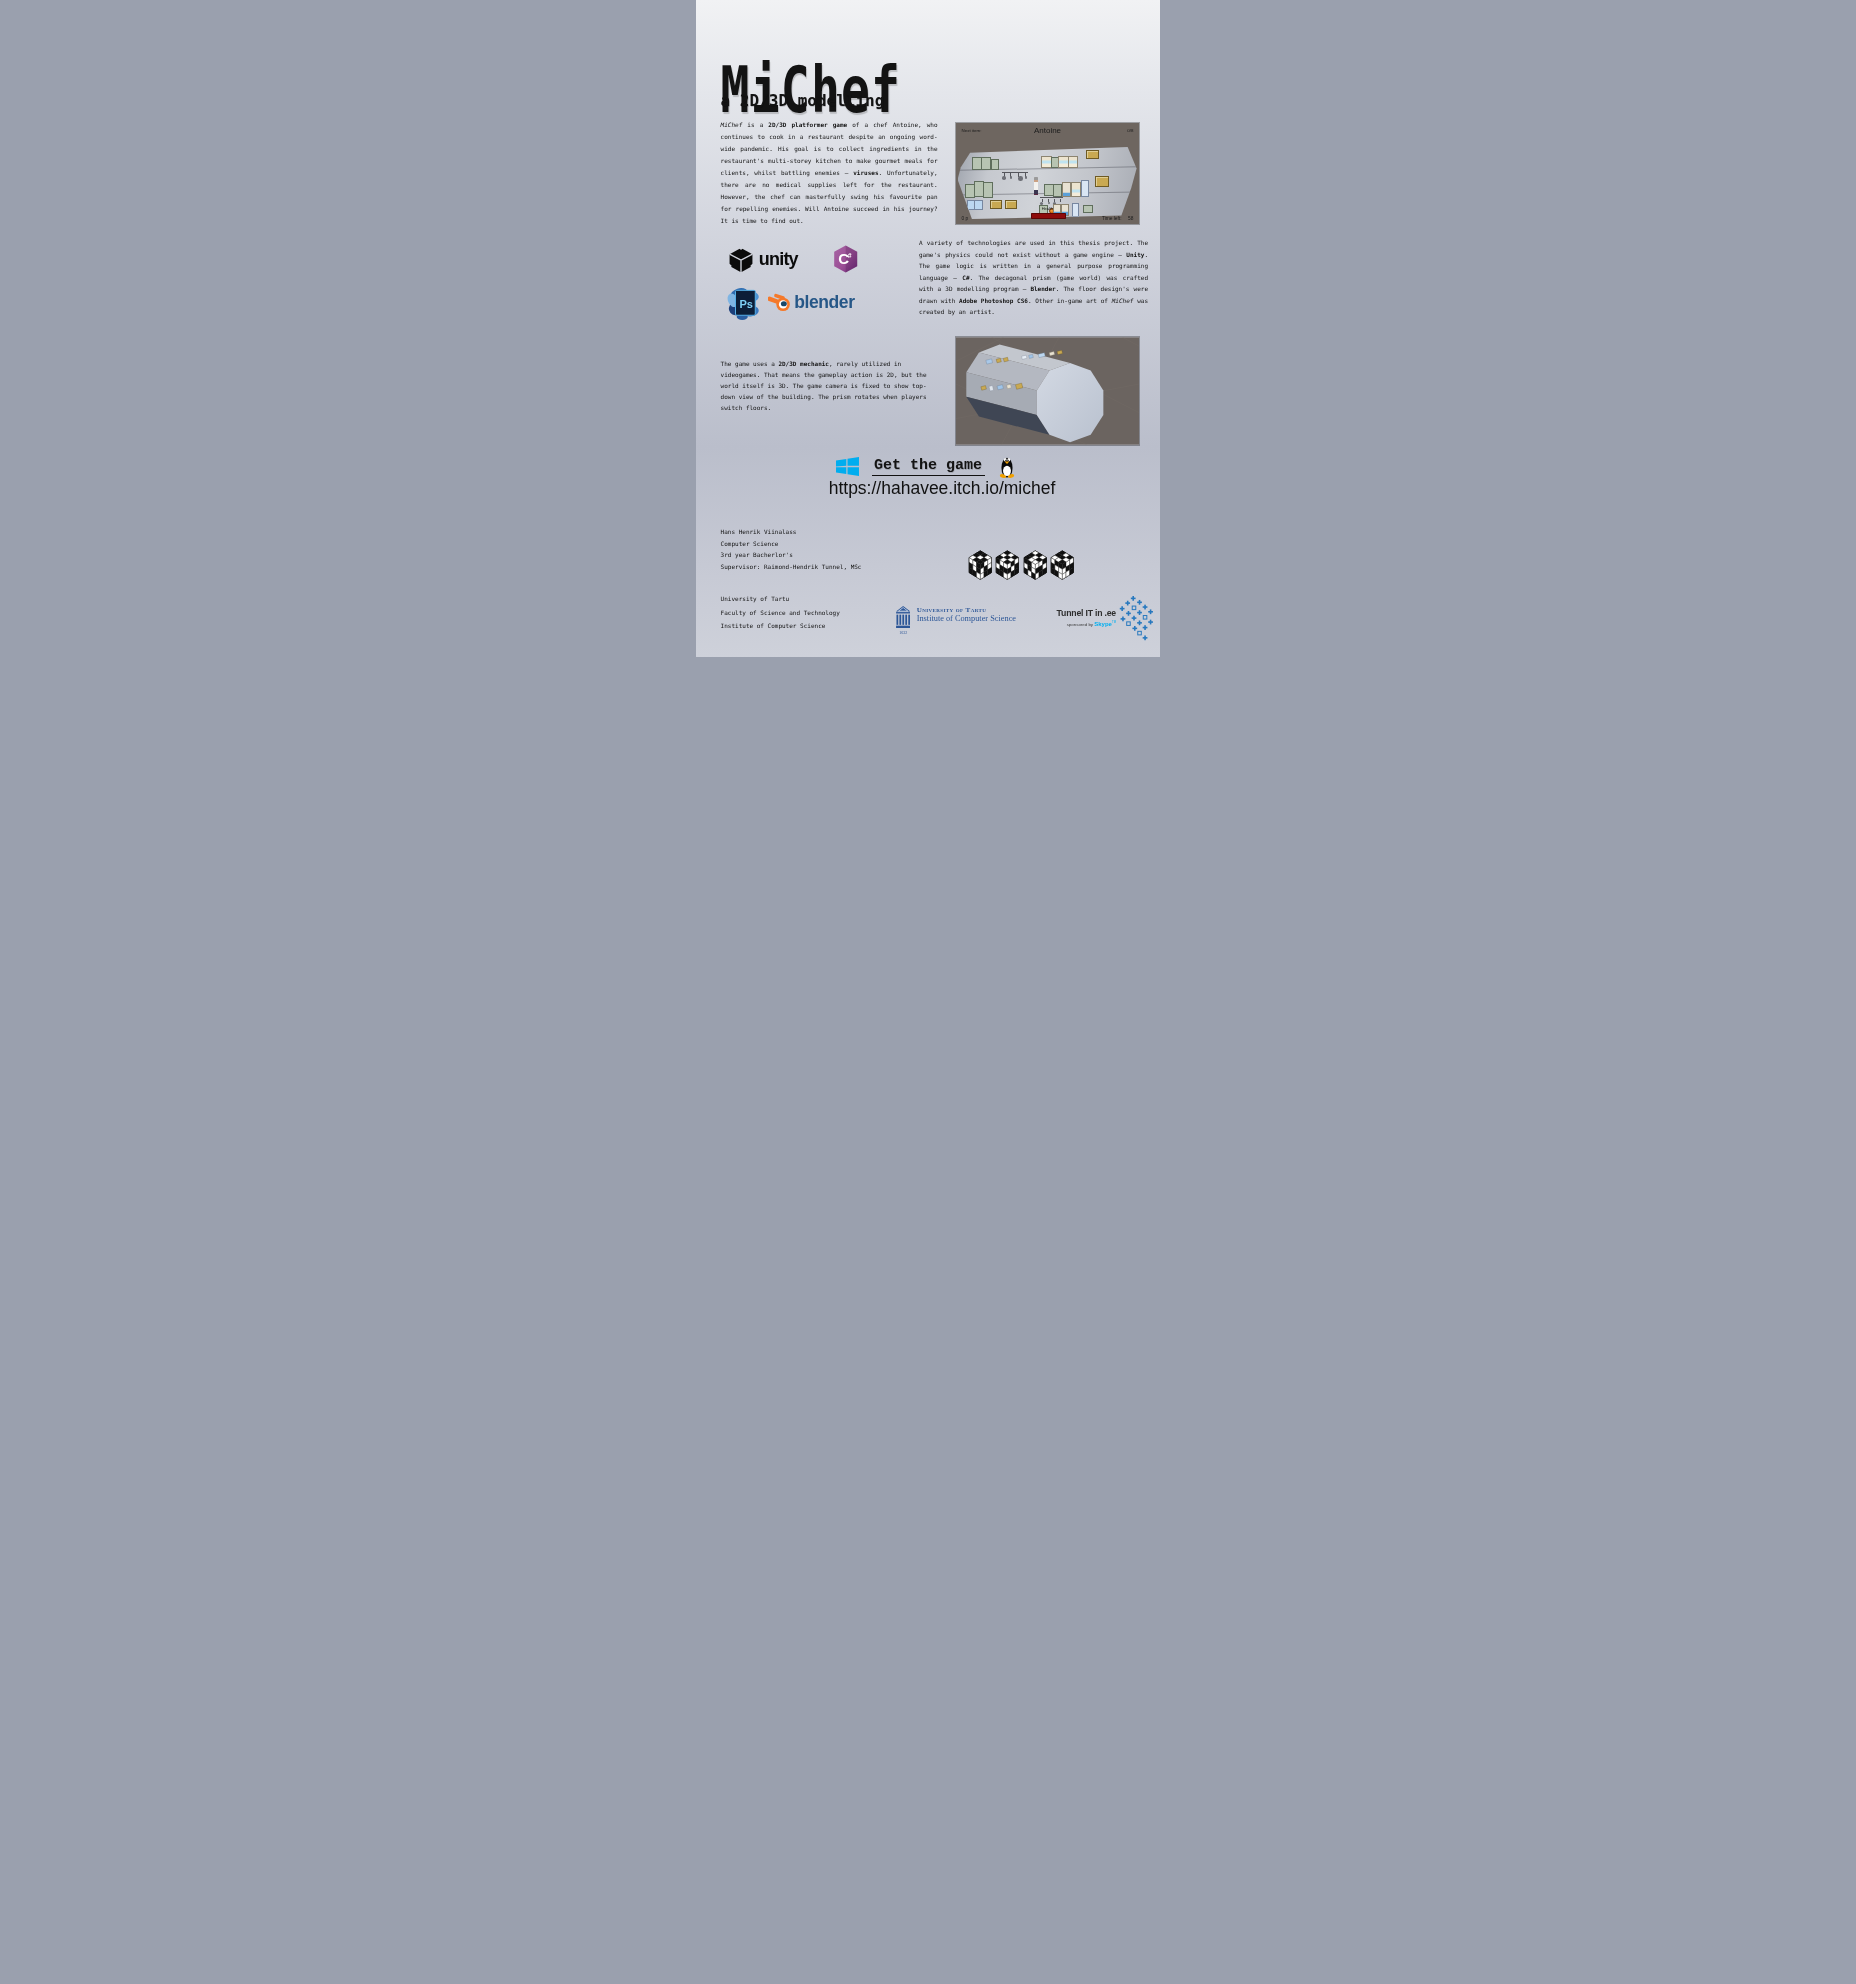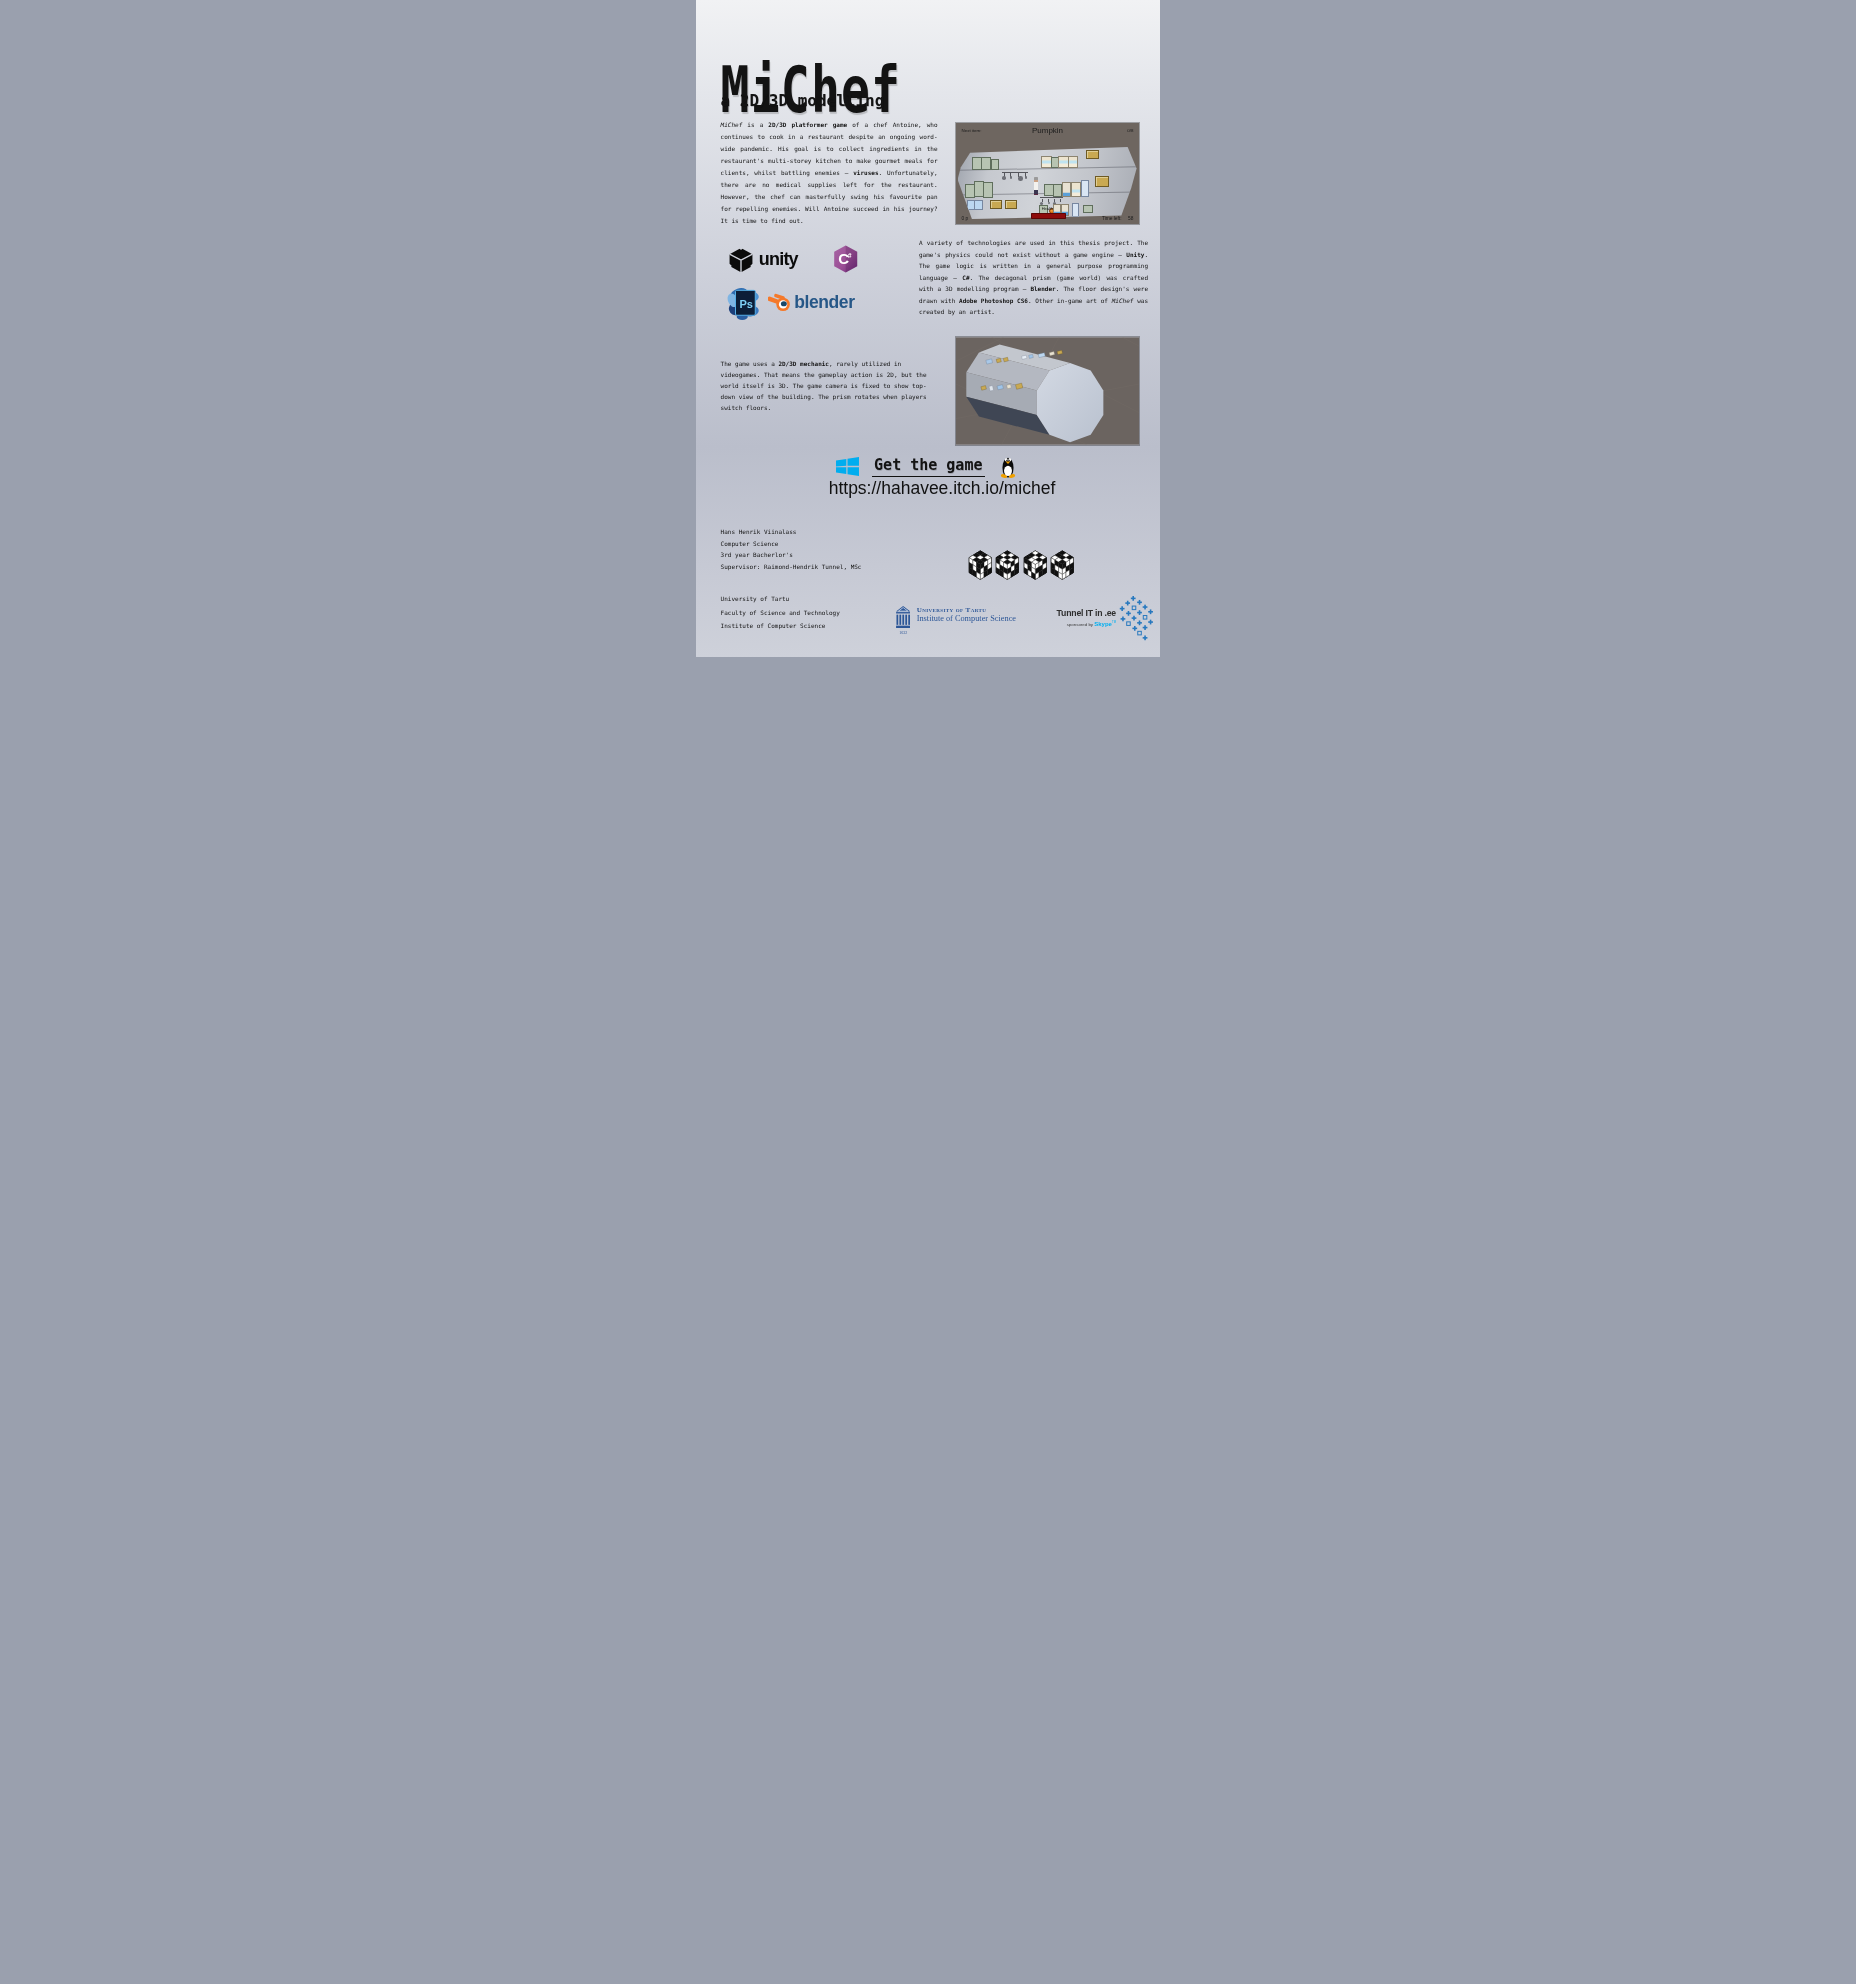--- a/index.html
+++ b/index.html
@@ -34,21 +34,21 @@
   .pump{background:radial-gradient(circle at 35% 35%,#f5a23c,#d86a14 70%);border-radius:50%;border:0.4px solid #7e3c08;}
   .rack{border-top:0.8px solid #55565c;}
   .rack i{position:absolute;top:0.8px;width:0.8px;height:3.2px;background:#55565c;}
   .rack b{position:absolute;top:3.6px;width:3.6px;height:3.6px;background:#6e7077;border-radius:50%;}
   .hbar{position:absolute;background:#8e0b0b;border:0.4px solid #5d0606;border-radius:0.8px;}
   
   .unityword{font-family:"Liberation Sans",sans-serif;font-weight:bold;font-size:18px;letter-spacing:-0.8px;color:#0b0b0b;}
   .blenderword{font-family:"Liberation Sans",sans-serif;font-weight:bold;font-size:17.5px;letter-spacing:-0.4px;color:#265787;}
   
   .getrow{display:flex;align-items:center;gap:12.7px;}
-  .getgame{font-size:15px;font-weight:bold;border-bottom:1.6px solid #111;padding:0 2.4px 1.6px 2.4px;white-space:nowrap;text-shadow:0.4px 0.8px 0.4px rgba(0,0,0,.15);}
+  .getgame{font-size:15px;font-weight:bold;border-bottom:1.6px solid #111;padding:0 2.4px 1.6px 2.4px;white-space:nowrap;text-shadow:0.4px 0.8px 0.4px rgba(0,0,0,.15);font-family:Liberation Mono, monospace;}
   .url{font-family:Liberation Sans, sans-serif;font-size:17.5px;color:#111;white-space:nowrap;padding-left:28px;}
   
   .lines15 div{font-size:6px;}
   .ut-caps{font-family:"Liberation Serif",serif;font-variant:small-caps;font-weight:600;font-size:7.1px;color:#2c5697;letter-spacing:0.4px;}
   .ut-inst{font-family:"Liberation Serif",serif;font-size:8.3px;color:#2c5697;}
   .ut-year{font-family:"Liberation Serif",serif;font-size:4px;color:#2c5697;text-align:center;}
   .sit-title{font-family:"Liberation Sans",sans-serif;font-weight:bold;font-size:8.7px;color:#2e2e2e;letter-spacing:-0.2px;}
   .sit-sp{font-family:"Liberation Sans",sans-serif;font-size:4.4px;color:#3c3c3c;}
   .sit-skype{font-family:"Liberation Sans",sans-serif;font-size:6px;font-weight:bold;color:#00aff0;}
   .sit-tm{font-family:"Liberation Sans",sans-serif;font-size:2.8px;color:#00aff0;vertical-align:super;}
@@ -58,21 +58,21 @@
 
 <div class="page">
 
   <h1 class="abs title" style="left:24.6px;top:26px;">MiChef</h1>
   <div class="abs subtitle" style="left:24.6px;top:91px;">a 2D/3D modelling</div>
 
   <p class="abs para" style="left:24.6px;top:119px;width:217px;margin:0;"><span class="i">MiChef</span><span> is a </span><span class="b">2D/3D platformer game</span><span> of a chef Antoine, who continues to cook in a restaurant despite an ongoing word-wide pandemic. His goal is to collect ingredients in the restaurant's multi-storey kitchen to make gourmet meals for clients, whilst battling enemies – </span><span class="b">viruses</span><span>. Unfortunately, there are no medical supplies left for the restaurant. However, the chef can masterfully swing his favourite pan for repelling enemies. Will Antoine succeed in his journey? It is time to find out.</span></p>
 
   <div class="abs shot" style="left:260px;top:123px;width:183px;height:101px;">
     <div class="hud" style="left:5.6px;top:4.8px;font-size:4.4px;">Next item:</div>
-    <div class="hud" style="left:0;right:0;top:2.8px;text-align:center;font-size:8px;">Pumpkin</div>
+    <div class="hud" style="left:0;right:0;top:2.8px;text-align:center;font-size:8px;">Antoine</div>
     <div class="hud" style="right:5.6px;top:4.8px;font-size:4.4px;">0/8</div>
 
     <div class="gw-prism">
       <div class="fline" style="top:29%;transform:rotate(-1.2deg);"></div>
       <div class="fline" style="top:64%;transform:rotate(-1deg);"></div>
 
       <span class="spr cab" style="left:14.3px;top:10.3px;width:8px;height:10.3px;"></span>
       <span class="spr cab" style="left:23px;top:9.5px;width:8px;height:11px;"></span>
       <span class="spr cab" style="left:33px;top:12px;width:6.4px;height:8.7px;"></span>
       <span class="spr dish" style="left:83px;top:8.7px;width:9.5px;height:10.3px;"></span>

